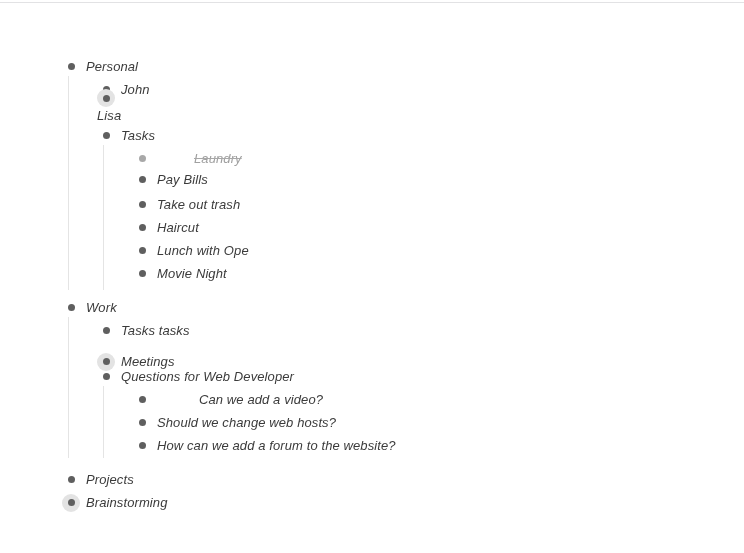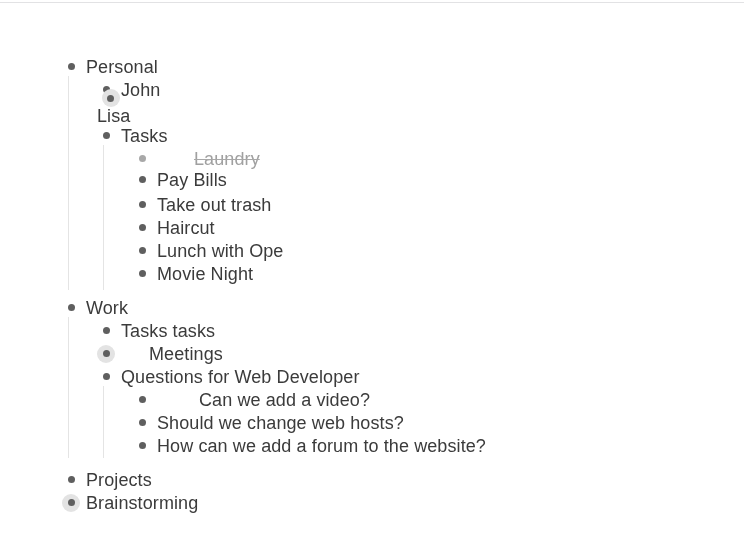--- a/index.html
+++ b/index.html
@@ -65,24 +65,25 @@
     display: block;
   }
   .bullet.collapsed {
     background: #e3e3e3;
   }
   .bullet.muted::after {
     background: #a8a8a8;
   }
 
   .node-label {
-    font-size: 18px;
+    font-size: 13px;
     line-height: 18px;
     color: #3b3b3b;
     letter-spacing: 0.1px;
+    font-style: italic;
   }
   .node.done .node-label {
     color: #a0a0a0;
     text-decoration: line-through;
     text-decoration-color: #a8a8a8;
     margin-left: 37px;
   }
 
   
   .guide {
@@ -142,21 +143,21 @@
       <span class="node-label">Movie Night</span>
     </div>
     <div class="node" style="left: 62px; top: 296px;">
       <span class="bullet"></span>
       <span class="node-label">Work</span>
     </div>
     <div class="node" style="left: 97px; top: 319px;">
       <span class="bullet"></span>
       <span class="node-label">Tasks tasks</span>
     </div>
-    <div class="node" style="left: 97px; top: 342px; gap: 28px;">
+    <div class="node" style="left: 97px; top: 350px;">
       <span class="bullet collapsed"></span>
       <span class="node-label">Meetings</span>
     </div>
     <div class="node" style="left: 97px; top: 365px;">
       <span class="bullet"></span>
       <span class="node-label">Questions for Web Developer</span>
     </div>
     <div class="node" style="left: 133px; top: 388px; gap: 42px;">
       <span class="bullet"></span>
       <span class="node-label">Can we add a video?</span>

